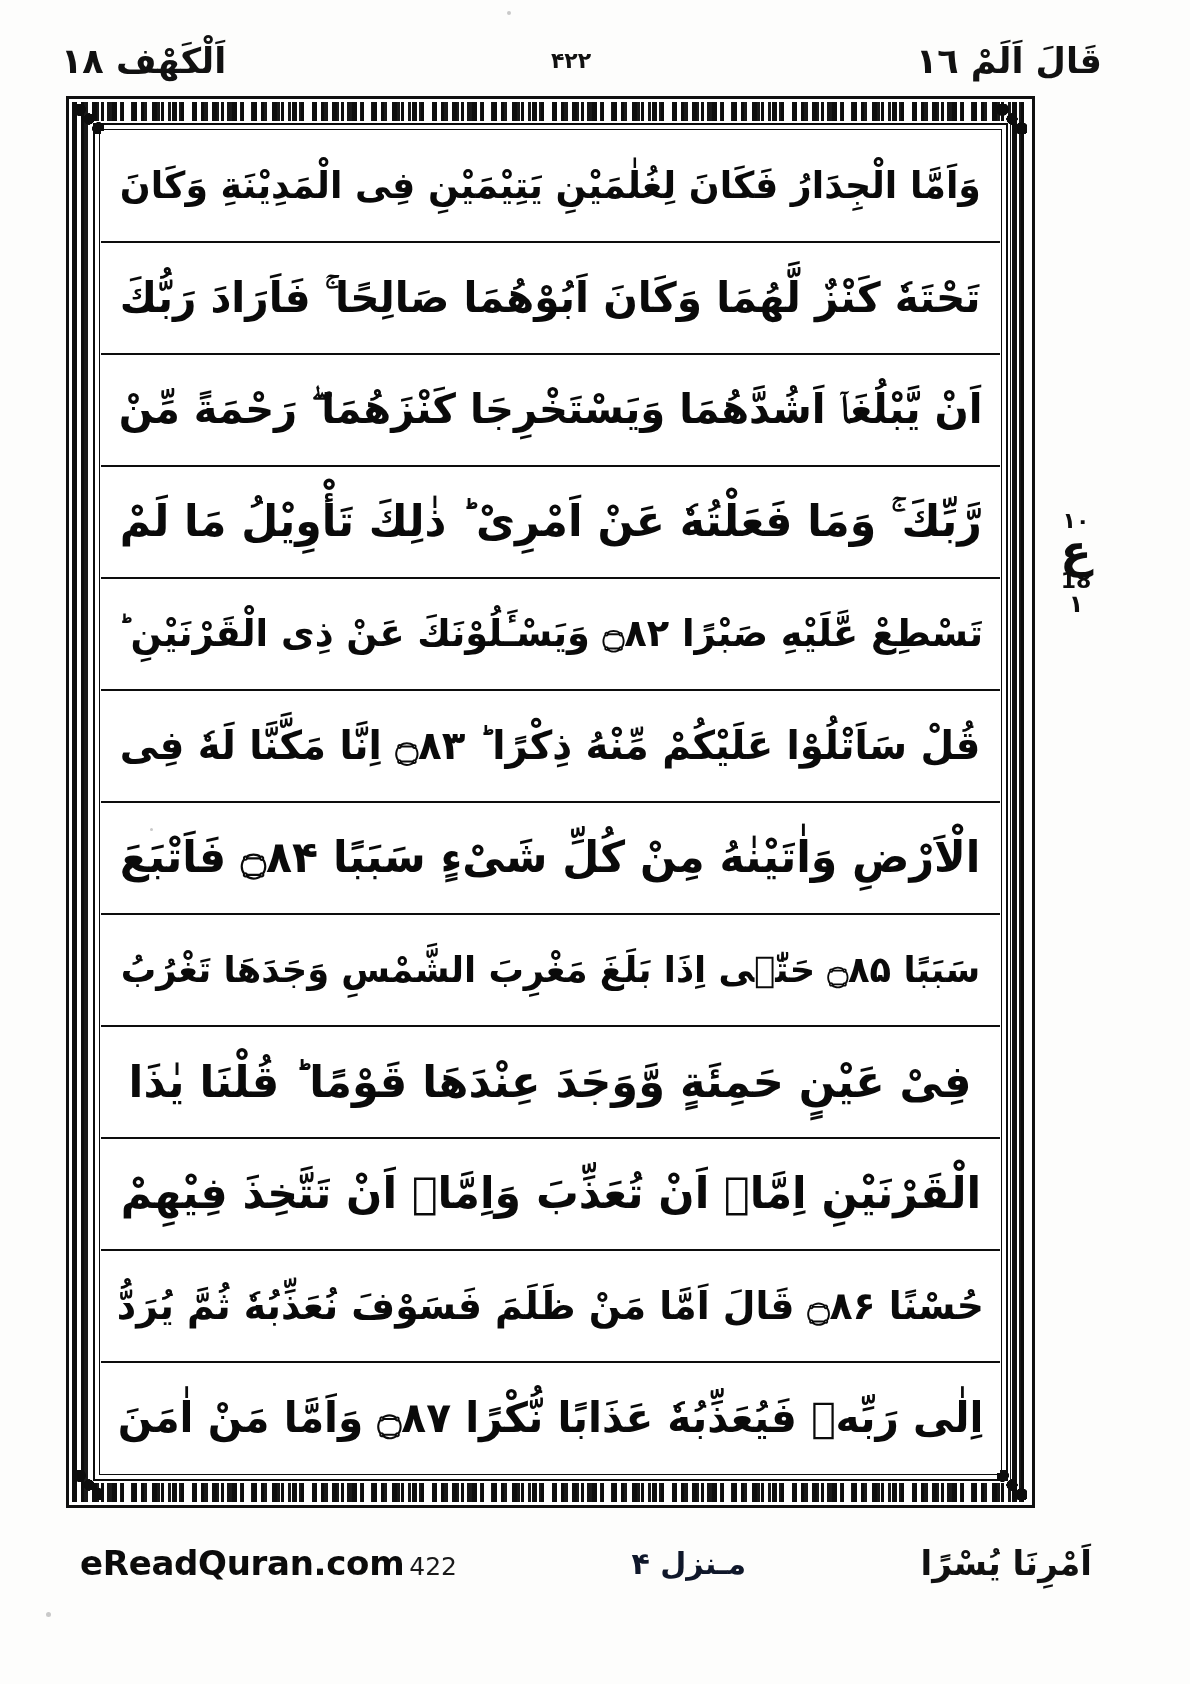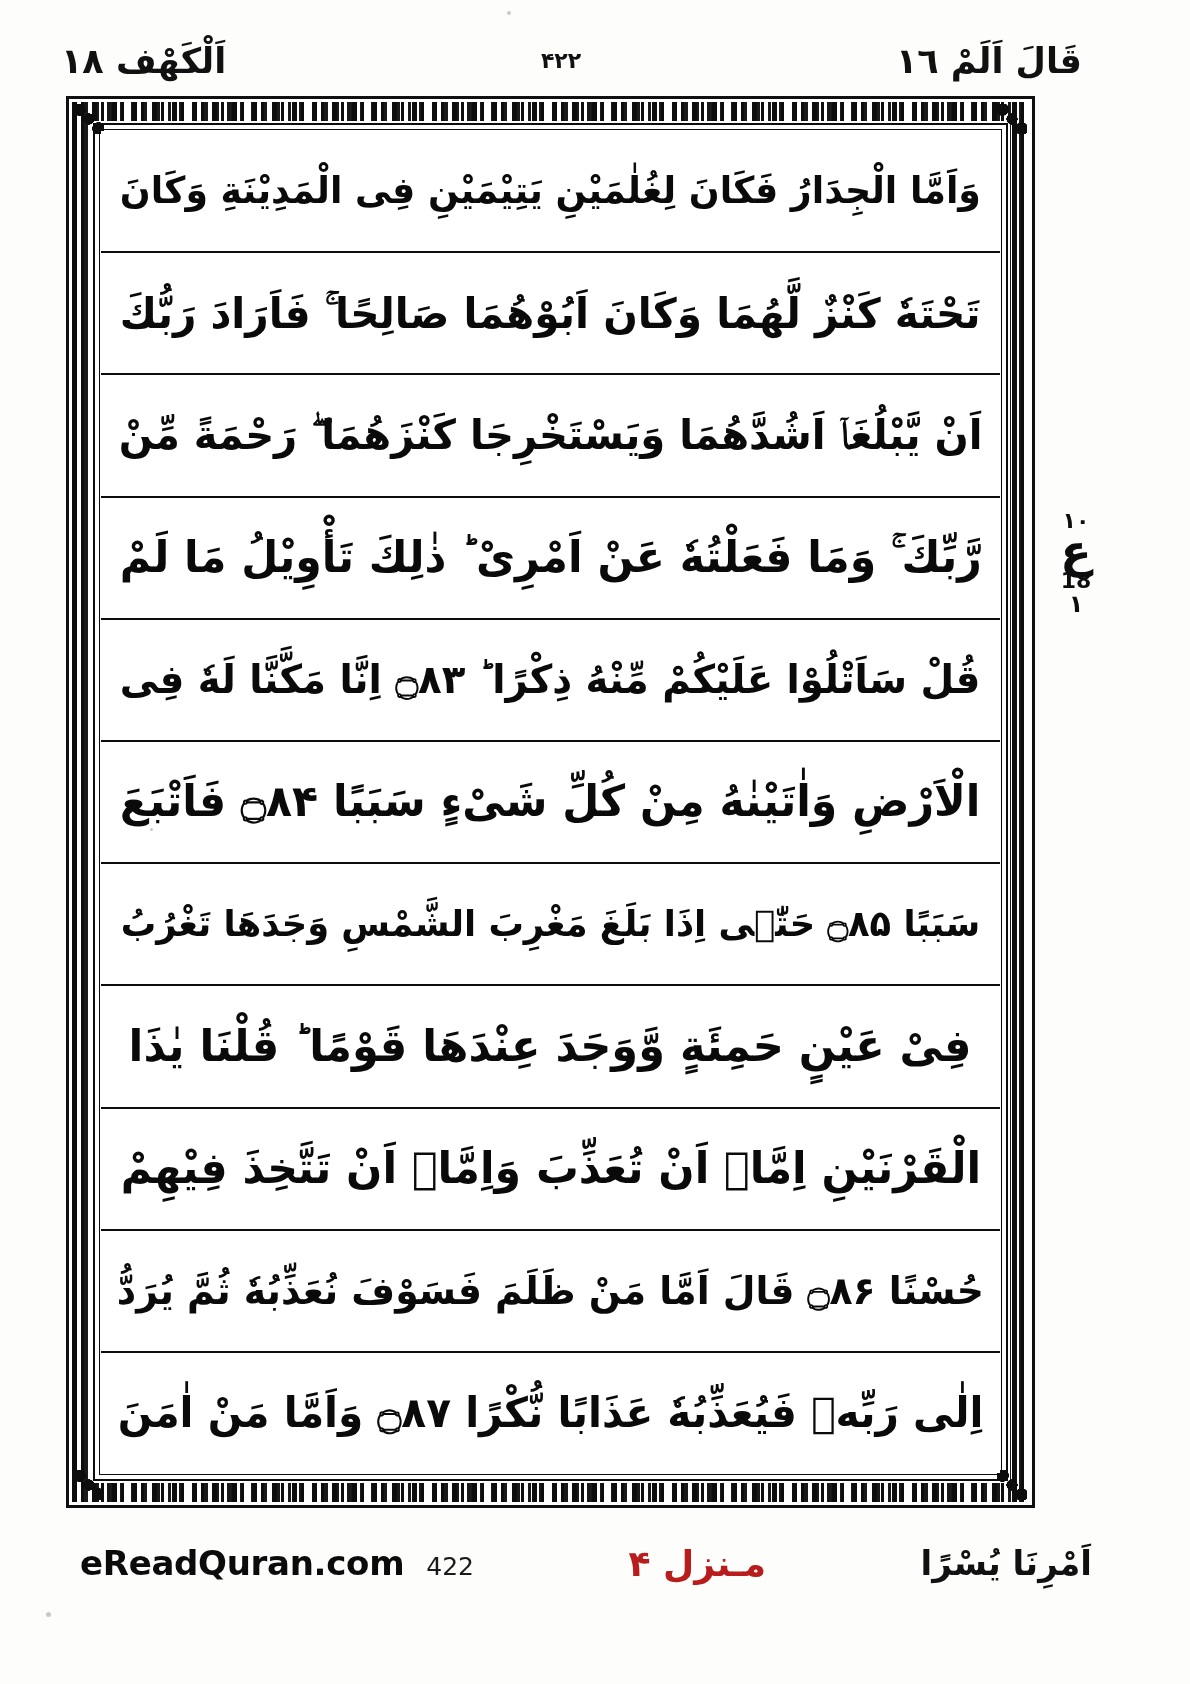--- a/index.html
+++ b/index.html
@@ -34,21 +34,21 @@
     direction: rtl;
   }
   .header-item {
     font-family: "DejaVu Sans", sans-serif;
     font-size: 35px;
     font-weight: 700;
     color: #111111;
     white-space: nowrap;
     line-height: 1;
   }
-  .header-juz { margin-right: 60px; }
+  .header-juz { margin-right: 40px; }
   .header-surah { margin-left: 13px; }
   .header-pageno { font-size: 22px; letter-spacing: 1px; }
 
   
   .frame-outer {
     position: absolute;
     left: 66px;
     top: 96px;
     width: 969px;
     height: 1412px;
@@ -186,31 +186,31 @@
   .footer-left {
     font-family: "DejaVu Sans", sans-serif;
     font-size: 34px;
     font-weight: 700;
     color: #111111;
     white-space: nowrap;
     margin-right: 50px;
   }
   .footer-center {
     font-family: "DejaVu Sans", sans-serif;
-    font-size: 36px;
+    font-size: 30px;
     font-weight: 700;
-    color: #b91c1c;
+    color: #0f172a;
     white-space: nowrap;
     text-align: right;
   }
   .footer-right {
     display: flex;
     align-items: baseline;
     direction: ltr;
-    gap: 22px;
+    gap: 5px;
     margin-left: 20px;
   }
   .brand {
     font-family: "DejaVu Sans", sans-serif;
     font-size: 34px;
     font-weight: 700;
     color: #0b0b0b;
     letter-spacing: -0.3px;
     white-space: nowrap;
   }
@@ -257,20 +257,23 @@
         <div class="ayah-line">
           <span class="ayah-text" style="font-size: 41.5px;">تَحْتَهٗ كَنْزٌ لَّهُمَا وَكَانَ اَبُوْهُمَا صَالِحًا ۚ فَاَرَادَ رَبُّكَ</span>
         </div>
         <div class="ayah-line">
           <span class="ayah-text" style="font-size: 41px;">اَنْ يَّبْلُغَاۤ اَشُدَّهُمَا وَيَسْتَخْرِجَا كَنْزَهُمَا ۖ رَحْمَةً مِّنْ</span>
         </div>
         <div class="ayah-line">
           <span class="ayah-text" style="font-size: 43.5px;">رَّبِّكَ ۚ وَمَا فَعَلْتُهٗ عَنْ اَمْرِىْ ؕ ذٰلِكَ تَأْوِيْلُ مَا لَمْ</span>
         </div>
         <div class="ayah-line">
+          <span class="ayah-text" style="font-size: 37.5px;">تَسْطِعْ عَّلَيْهِ صَبْرًا ۝۸۲ وَيَسْـَٔلُوْنَكَ عَنْ ذِى الْقَرْنَيْنِ ؕ</span>
+        </div>
+        <div class="ayah-line">
           <span class="ayah-text" style="font-size: 39.5px;">قُلْ سَاَتْلُوْا عَلَيْكُمْ مِّنْهُ ذِكْرًا ؕ ۝۸۳ اِنَّا مَكَّنَّا لَهٗ فِى</span>
         </div>
         <div class="ayah-line">
           <span class="ayah-text" style="font-size: 43.5px;">الْاَرْضِ وَاٰتَيْنٰهُ مِنْ كُلِّ شَىْءٍ سَبَبًا ۝۸۴ فَاَتْبَعَ</span>
         </div>
         <div class="ayah-line">
           <span class="ayah-text" style="font-size: 36px;">سَبَبًا ۝۸۵ حَتّٰۤى اِذَا بَلَغَ مَغْرِبَ الشَّمْسِ وَجَدَهَا تَغْرُبُ</span>
         </div>
         <div class="ayah-line">
           <span class="ayah-text">فِىْ عَيْنٍ حَمِئَةٍ وَّوَجَدَ عِنْدَهَا قَوْمًا ؕ قُلْنَا يٰذَا</span>

